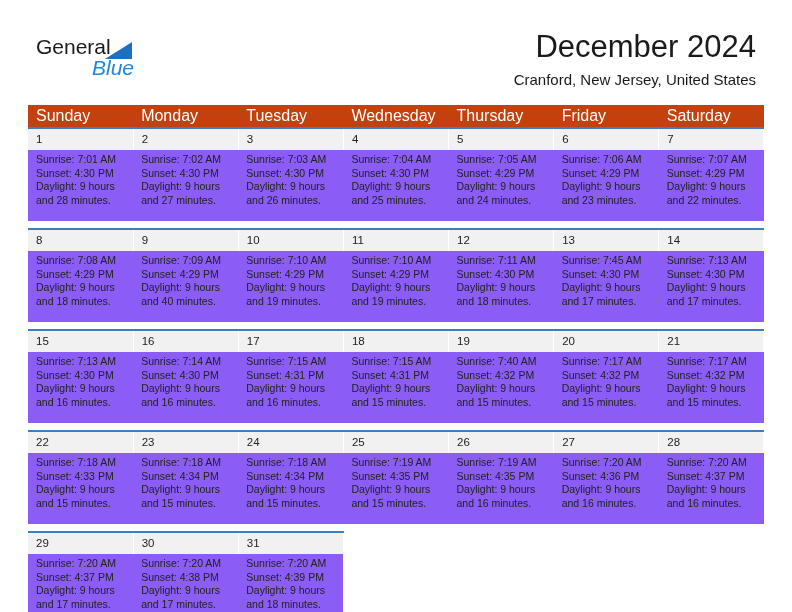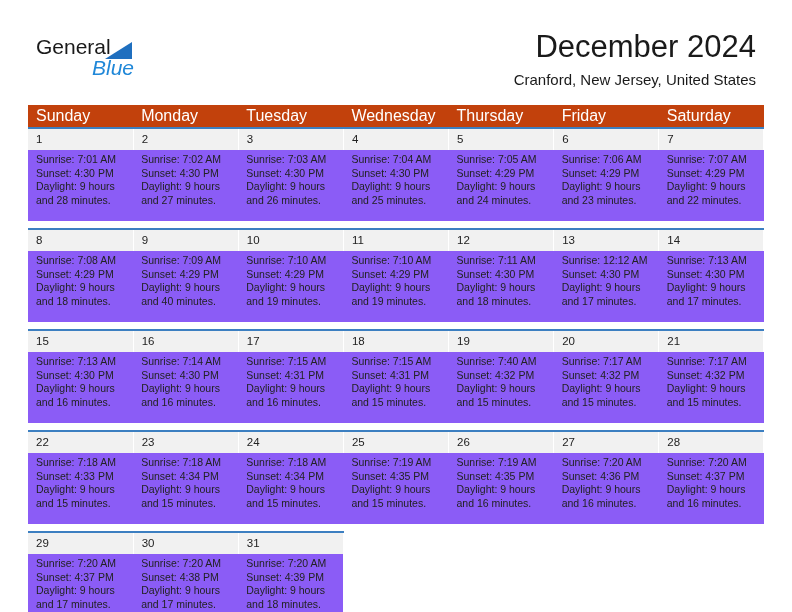--- a/index.html
+++ b/index.html
@@ -274,21 +274,21 @@
             <span class="detail-line">Daylight: 9 hours</span>
             <span class="detail-line">and 19 minutes.</span>
           </td>
           <td>
             <span class="detail-line">Sunrise: 7:11 AM</span>
             <span class="detail-line">Sunset: 4:30 PM</span>
             <span class="detail-line">Daylight: 9 hours</span>
             <span class="detail-line">and 18 minutes.</span>
           </td>
           <td>
-            <span class="detail-line">Sunrise: 12:12 AM</span>
+            <span class="detail-line">Sunrise: 7:45 AM</span>
             <span class="detail-line">Sunset: 4:30 PM</span>
             <span class="detail-line">Daylight: 9 hours</span>
             <span class="detail-line">and 17 minutes.</span>
           </td>
           <td>
             <span class="detail-line">Sunrise: 7:13 AM</span>
             <span class="detail-line">Sunset: 4:30 PM</span>
             <span class="detail-line">Daylight: 9 hours</span>
             <span class="detail-line">and 17 minutes.</span>
           </td>

